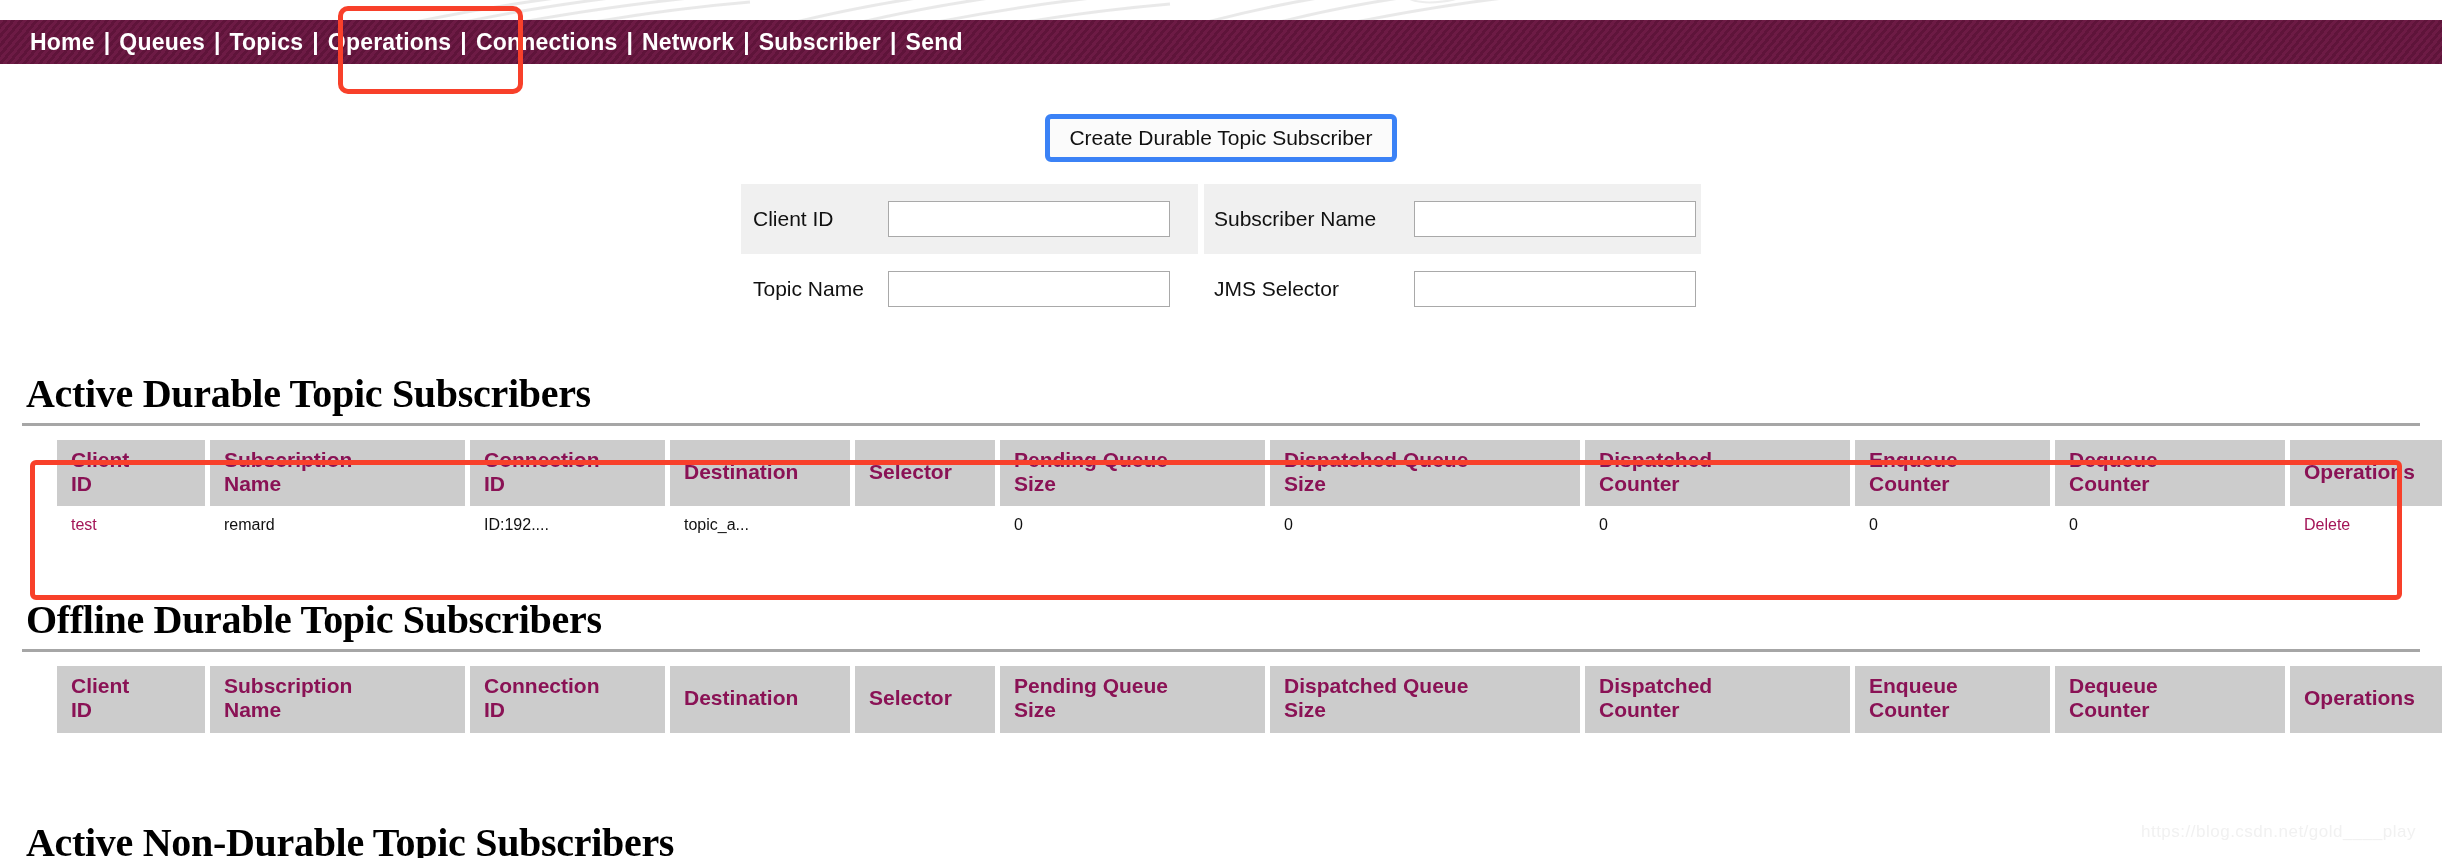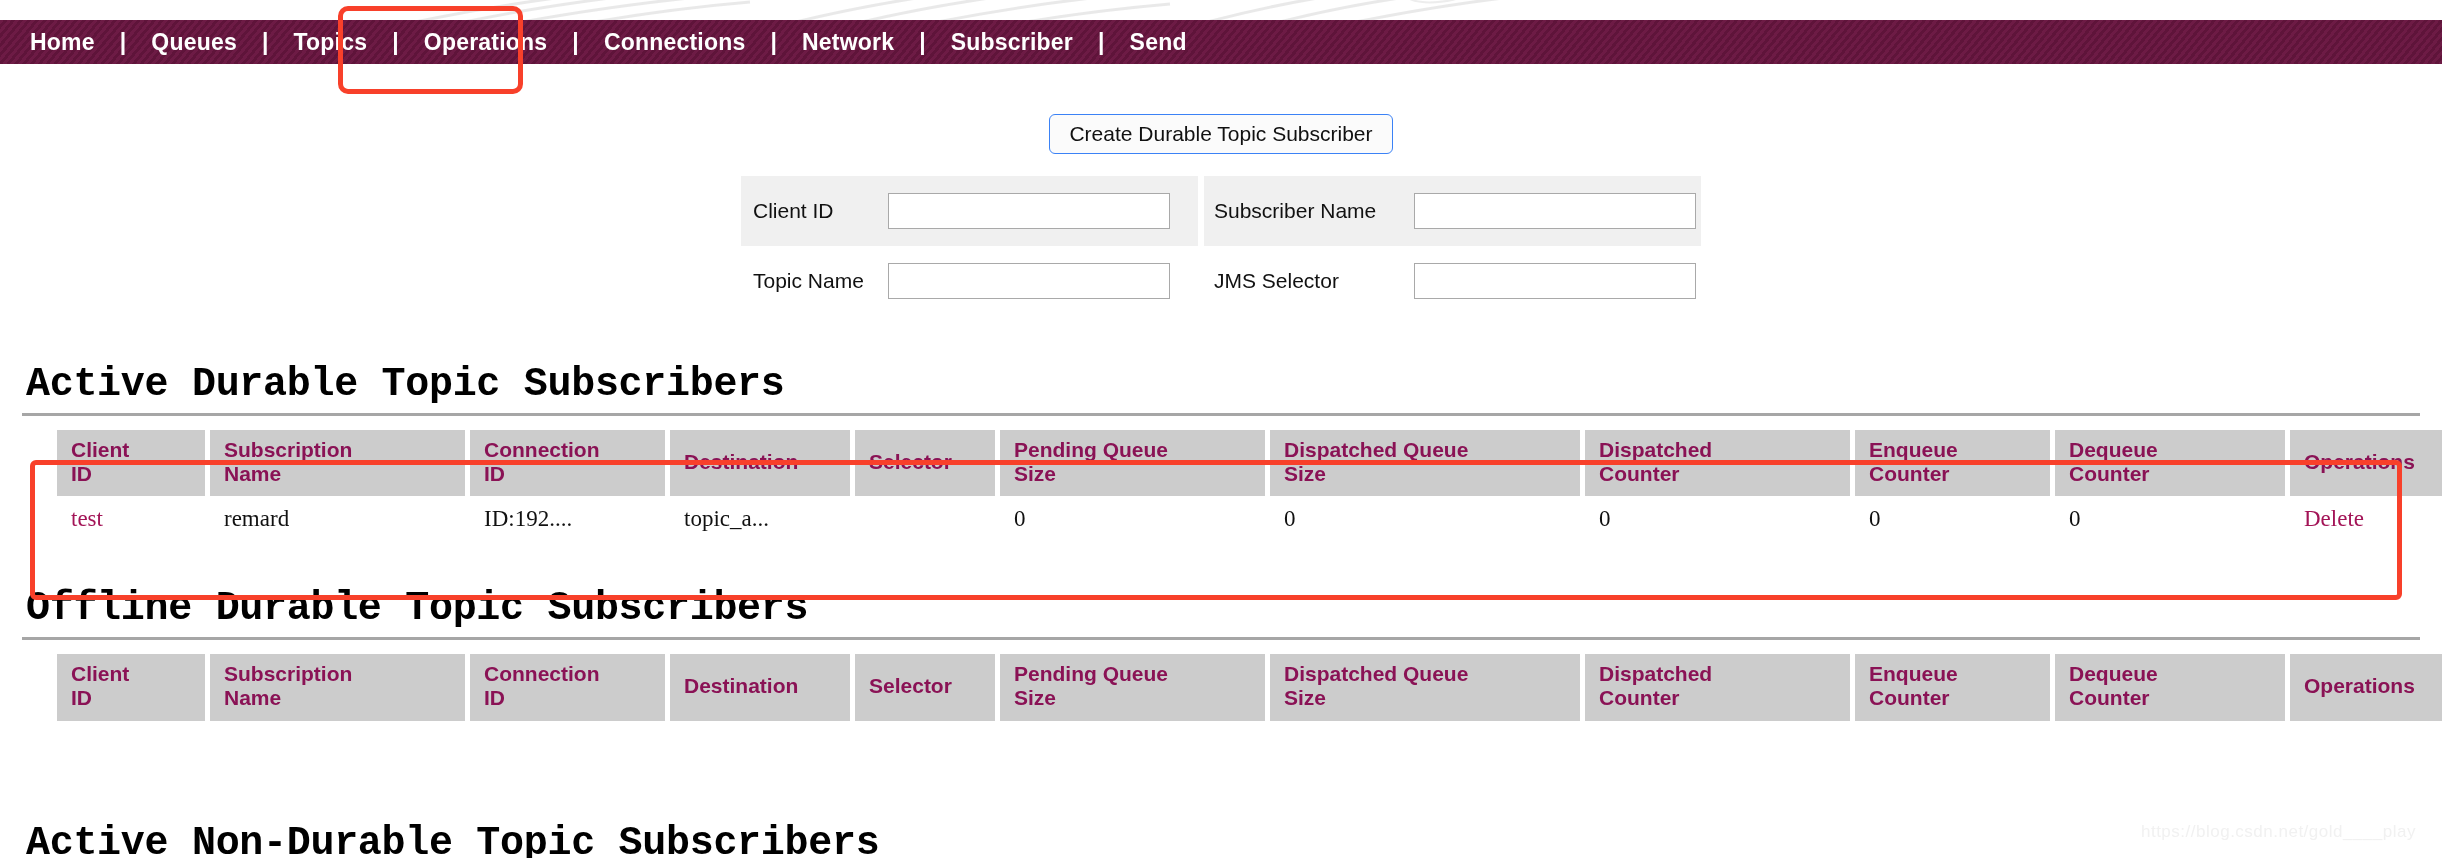--- a/index.html
+++ b/index.html
@@ -47,21 +47,20 @@
     padding-left: 30px;
     box-sizing: border-box;
   }
   .navbar-inner {
     display: flex;
     align-items: center;
     font-weight: bold;
     font-size: 23px;
     color: #ffffff;
     letter-spacing: 0.2px;
-    gap: 16px;
   }
   .nav-link {
     color: #ffffff;
     text-decoration: none;
     white-space: nowrap;
   }
   .nav-sep {
     color: #ffffff;
     padding: 0 9px;
     white-space: pre;
@@ -106,21 +105,21 @@
     box-sizing: border-box;
   }
   .create-btn-row {
     margin-top: 18px;
   }
   .create-btn {
     font-family: "Liberation Sans", sans-serif;
     font-size: 21px;
     padding: 7px 19px;
     background: #fbfbfb;
-    border: 1px solid #3b82f6;
+    border: 5px solid #3b82f6;
     border-radius: 6px;
     color: #111111;
     cursor: pointer;
   }
 
   .form-table {
     margin-top: 22px;
     border-collapse: collapse;
     width: 960px;
     table-layout: fixed;
@@ -145,21 +144,21 @@
     border: 1px solid #a9a9a9;
     background: #ffffff;
     font-size: 19px;
     font-family: "Liberation Sans", sans-serif;
     box-sizing: border-box;
     padding: 2px 5px;
   }
 
   
   .heading {
-    font-family: Liberation Mono, monospace;
+    font-family: Liberation Serif, serif;
     font-weight: bold;
     font-size: 40px;
     color: #000000;
     margin: 0 0 0 26px;
     letter-spacing: -0.3px;
   }
   .hr {
     height: 3px;
     background: #a6a6a6;
     border: 0;
@@ -180,28 +179,27 @@
     font-size: 21px;
     font-weight: bold;
     text-align: left;
     vertical-align: middle;
     padding: 8px 10px 10px 14px;
     height: 54px;
     line-height: 1.15;
     box-sizing: border-box;
   }
   table.data td {
-    font-size: 23px;
+    font-size: 16px;
     color: #111111;
     padding: 10px 10px 10px 14px;
     vertical-align: top;
     background: #ffffff;
     height: 62px;
     box-sizing: border-box;
-    font-family: Liberation Serif, serif;
   }
   a.cell-link {
     color: #a31457;
     text-decoration: none;
   }
 
   .c0 { width: 148px; }
   .c1 { width: 255px; }
   .c2 { width: 195px; }
   .c3 { width: 180px; }

